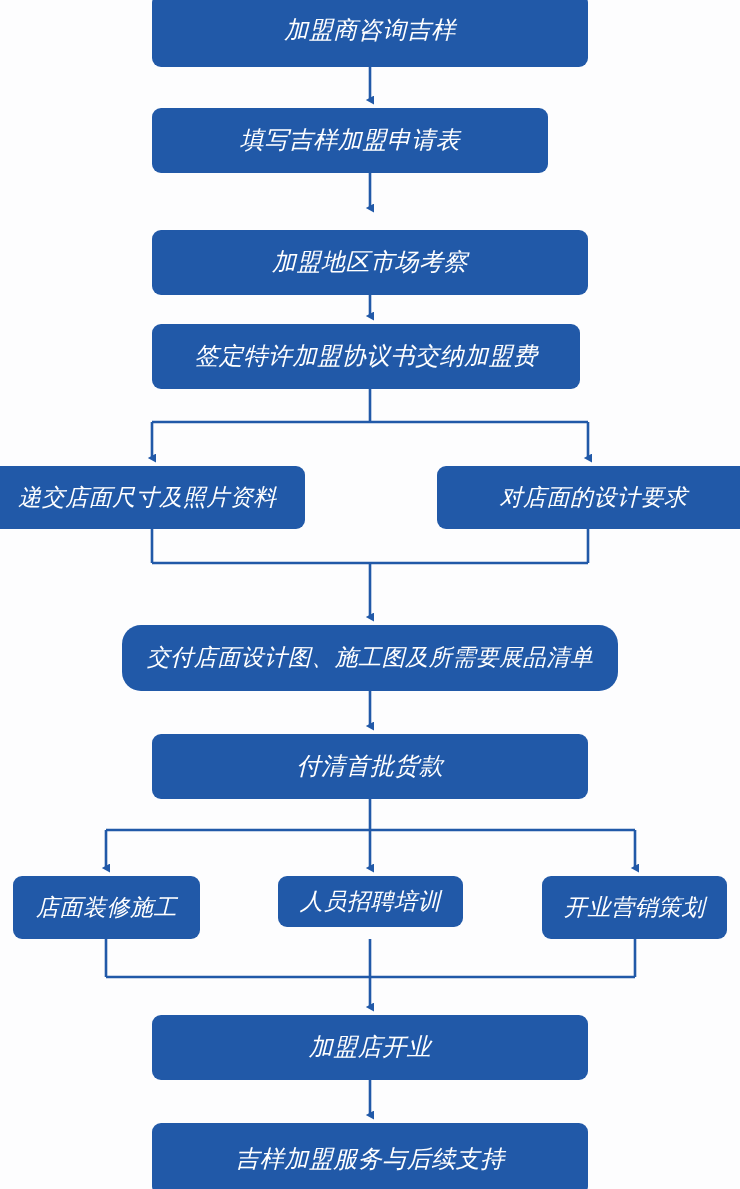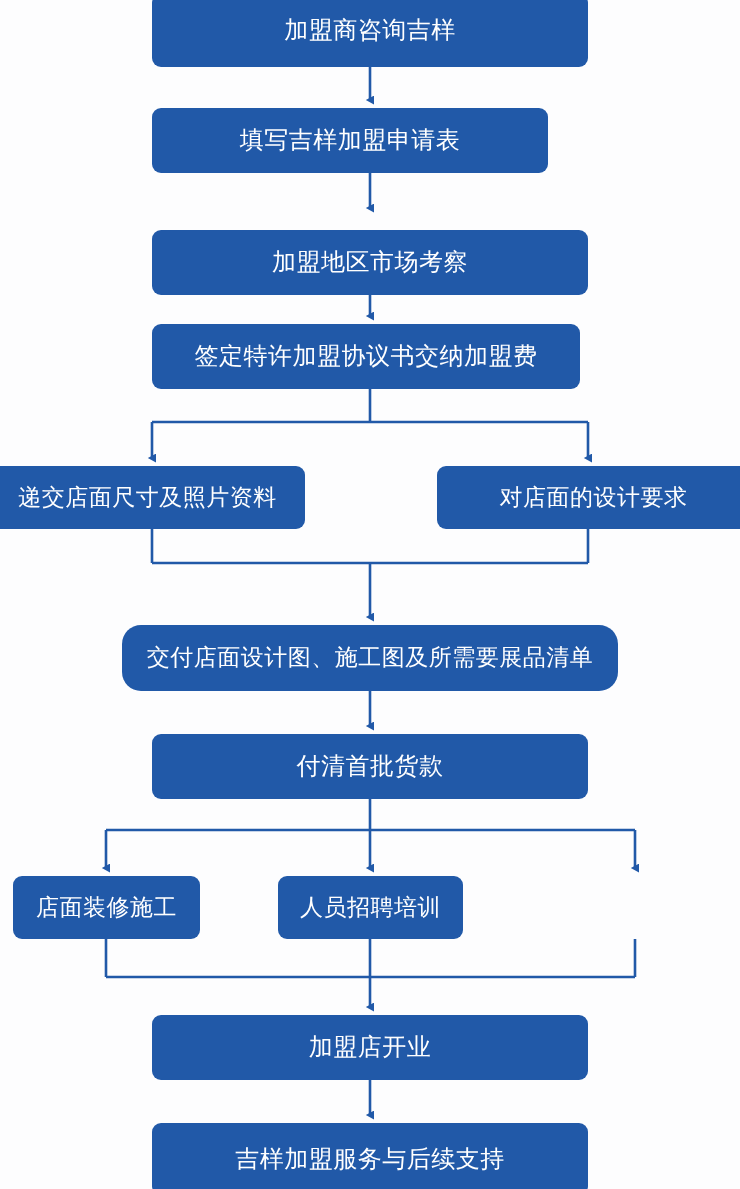--- a/index.html
+++ b/index.html
@@ -36,20 +36,21 @@
     align-items: center;
     justify-content: center;
     text-align: center;
     letter-spacing: 0.5px;
     line-height: 1.2;
     z-index: 2;
   }
   .node-label {
     display: block;
     white-space: nowrap;
+    font-style: italic;
   }
   .fs-24 { font-size: 24px; }
   .fs-23 { font-size: 23px; }
 </style>
 </head>
 <body>
 
 <div id="flow-root">
 
   <svg id="connector-layer" viewBox="0 0 740 1189" width="740" height="1189" xmlns="http://www.w3.org/2000/svg">
@@ -124,24 +125,27 @@
   </div>
 
   <div class="node fs-24" style="left:152px; top:734px; width:436px; height:65px;">
     <span class="node-label">付清首批货款</span>
   </div>
 
   <div class="node fs-23" style="left:13px; top:876px; width:187px; height:63px;">
     <span class="node-label">店面装修施工</span>
   </div>
 
-  <div class="node fs-23" style="left:278px; top:876px; width:185px; height:63px;">
+  <div class="node fs-23" style="left:278px; top:876px; width:185px; height:51px;">
     <span class="node-label">人员招聘培训</span>
   </div>
 
+  <div class="node fs-23" style="left:542px; top:876px; width:185px; height:63px;">
+    <span class="node-label">开业营销策划</span>
+  </div>
 
   <div class="node fs-24" style="left:152px; top:1015px; width:436px; height:65px;">
     <span class="node-label">加盟店开业</span>
   </div>
 
   <div class="node fs-24" style="left:152px; top:1123px; width:436px; height:72px;">
     <span class="node-label">吉样加盟服务与后续支持</span>
   </div>
 
 </div>

